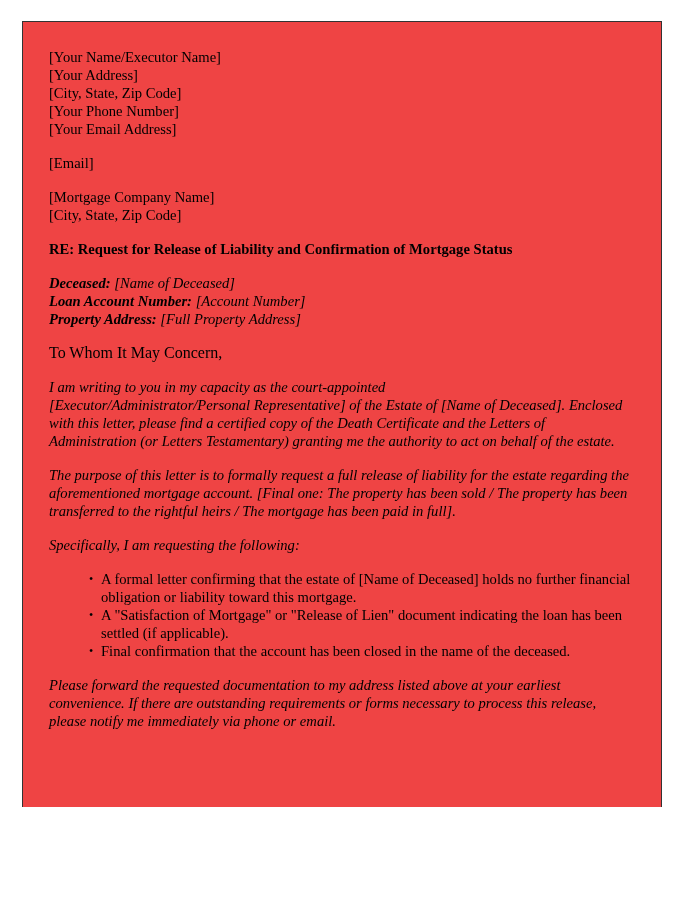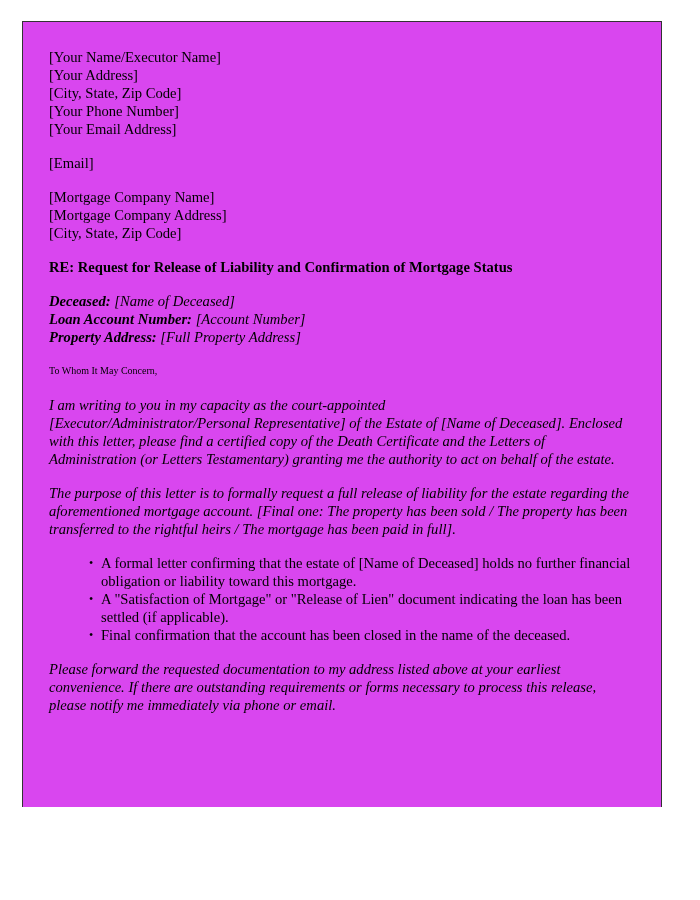--- a/index.html
+++ b/index.html
@@ -20,21 +20,21 @@
     position: absolute;
     left: 22px;
     top: 21px;
     width: 640px;          
     height: 786px;         
     box-sizing: border-box;
     border-left: 1.5px solid #333333;
     border-top: 1.5px solid #333333;
     border-right: 1.5px solid #333333;
     border-bottom: none;
-    background: #d946ef;
+    background: #ef4444;
     overflow: hidden;
   }
 
   #content {
     position: absolute;
     left: 26px;            
     top: 26px;
     width: 584px;          
   }
 
@@ -69,21 +69,21 @@
     font-size: 14.6px;
     line-height: 18px;
     white-space: nowrap;
   }
   .ref-label {
     font-weight: bold;
   }
 
   .salutation {
     margin: 0 0 16px 0;
-    font-size: 10px;
+    font-size: 16px;
     line-height: 18px;
   }
 
   .para {
     margin: 16px 0 16px 0;
     text-align: left;
     font-style: italic;
   }
 
   ul.requests {
@@ -120,21 +120,20 @@
       <div class="line">[Your Phone Number]</div>
       <div class="line">[Your Email Address]</div>
     </div>
 
     <div class="block">
       <div class="line">[Email]</div>
     </div>
 
     <div class="block">
       <div class="line">[Mortgage Company Name]</div>
-      <div class="line">[Mortgage Company Address]</div>
       <div class="line">[City, State, Zip Code]</div>
     </div>
 
     <div class="subject">RE: Request for Release of Liability and Confirmation of Mortgage Status</div>
 
     <div class="ref-block">
       <div class="ref-line">
         <span class="ref-label">Deceased:</span>
         <span>[Name of Deceased]</span>
       </div>
@@ -150,20 +149,21 @@
 
     <div class="salutation">To Whom It May Concern,</div>
 
     <div class="para">
       <span>I am writing to you in my capacity as the court-appointed</span><br>
       <span>[Executor/Administrator/Personal Representative] of the Estate of [Name of Deceased]. Enclosed with this letter, please find a certified copy of the Death Certificate and the Letters of Administration (or Letters Testamentary) granting me the authority to act on behalf of the estate.</span>
     </div>
 
     <div class="para">The purpose of this letter is to formally request a full release of liability for the estate regarding the aforementioned mortgage account. [Final one: The property has been sold / The property has been transferred to the rightful heirs / The mortgage has been paid in full].</div>
 
+    <div class="para">Specifically, I am requesting the following:</div>
 
     <ul class="requests">
       <li>
         <span class="bullet-text">A formal letter confirming that the estate of [Name of Deceased] holds no further financial obligation or liability toward this mortgage.</span>
       </li>
       <li>
         <span class="bullet-text">A "Satisfaction of Mortgage" or "Release of Lien" document indicating the loan has been settled (if applicable).</span>
       </li>
       <li>
         <span class="bullet-text">Final confirmation that the account has been closed in the name of the deceased.</span>

